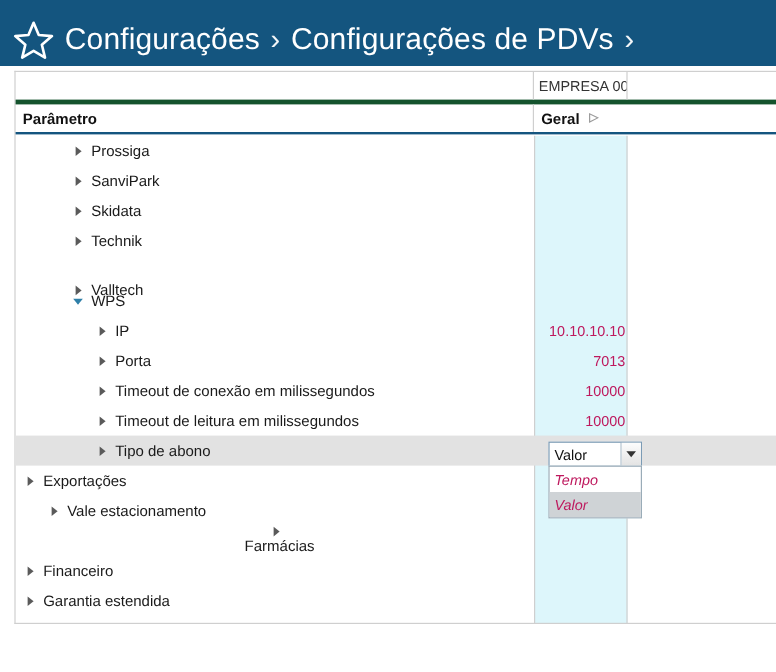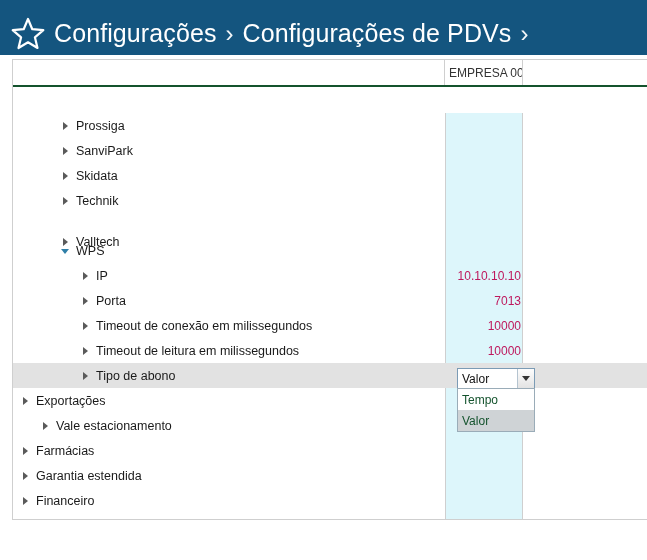--- a/index.html
+++ b/index.html
@@ -69,21 +69,21 @@
     border-top: 1px solid #cfcfcf;
     border-left: 1px solid #cfcfcf;
     box-sizing: border-box;
   }
 
   
   .company-row {
     height: 27px;
     display: flex;
     align-items: stretch;
-    border-bottom: 2px solid #14532d;
+    border-bottom: 4px solid #14532d;
     box-sizing: border-box;
   }
   .company-blank {
     width: 432px;
     flex: 0 0 432px;
     border-right: 1px solid #cfcfcf;
     box-sizing: border-box;
   }
   .company-cell {
     width: 78px;
@@ -277,22 +277,23 @@
     border: 1px solid #9aacb8;
     box-sizing: border-box;
     z-index: 7;
   }
   .combo-option {
     height: 21px;
     display: flex;
     align-items: center;
     padding-left: 4px;
     font-size: 12px;
-    color: #14532d;
-    box-sizing: border-box;
+    color: #be185d;
+    box-sizing: border-box;
+    font-style: italic;
   }
   .combo-option.highlight {
     background: #cfd3d6;
   }
 
   
   .bottom-bar {
     position: absolute;
     left: 0;
     right: 0;
@@ -327,20 +328,27 @@
 <div class="frame">
 
   <div class="panel">
 
     <div class="company-row">
       <div class="company-blank"></div>
       <div class="company-cell">EMPRESA 00</div>
       <div class="company-rest"></div>
     </div>
 
+    <div class="colhead-row">
+      <div class="colhead-param">Parâmetro</div>
+      <div class="colhead-geral">
+        <span>Geral</span>
+        <span class="sort-caret">▷</span>
+      </div>
+    </div>
 
     <div class="grid-body">
       <div class="value-band"></div>
       <div class="rows" id="rows">
           <div class="row">
             <div class="label-cell" style="padding-left: 48px;">
               <span class="twisty closed"></span>
               <span class="node-label">Prossiga</span>
             </div>
             <div class="value-cell"></div>
@@ -436,39 +444,39 @@
           </div>
           <div class="row">
             <div class="label-cell" style="padding-left: 28px;">
               <span class="twisty closed"></span>
               <span class="node-label">Vale estacionamento</span>
             </div>
             <div class="value-cell"></div>
             <div class="tail-cell"></div>
           </div>
           <div class="row">
+            <div class="label-cell" style="padding-left: 8px; flex-direction: column;">
+              <span class="twisty closed"></span>
+              <span class="node-label">Farmácias</span>
+            </div>
+            <div class="value-cell"></div>
+            <div class="tail-cell"></div>
+          </div>
+          <div class="row">
             <div class="label-cell" style="padding-left: 8px;">
               <span class="twisty closed"></span>
-              <span class="node-label">Farmácias</span>
+              <span class="node-label">Financeiro</span>
             </div>
             <div class="value-cell"></div>
             <div class="tail-cell"></div>
           </div>
           <div class="row">
             <div class="label-cell" style="padding-left: 8px;">
               <span class="twisty closed"></span>
               <span class="node-label">Garantia estendida</span>
-            </div>
-            <div class="value-cell"></div>
-            <div class="tail-cell"></div>
-          </div>
-          <div class="row">
-            <div class="label-cell" style="padding-left: 8px;">
-              <span class="twisty closed"></span>
-              <span class="node-label">Financeiro</span>
             </div>
             <div class="value-cell"></div>
             <div class="tail-cell"></div>
           </div>
         </div>
 
       <div class="combo">
         <div class="combo-text">Valor</div>
         <div class="combo-btn"></div>
       </div>

